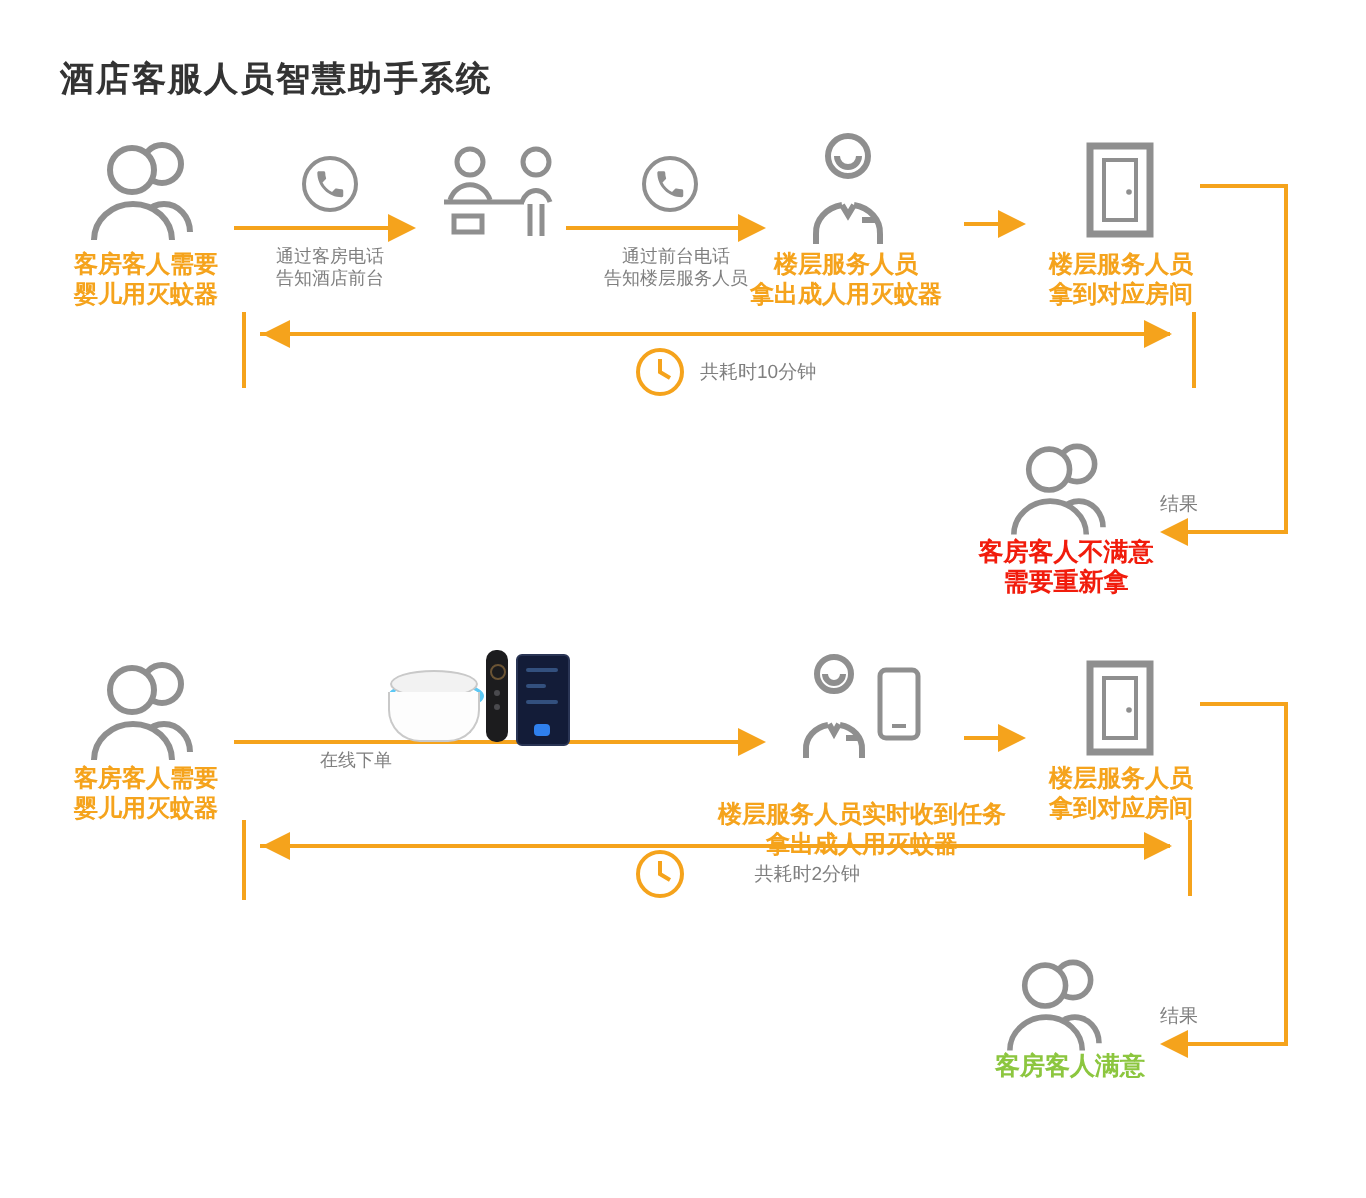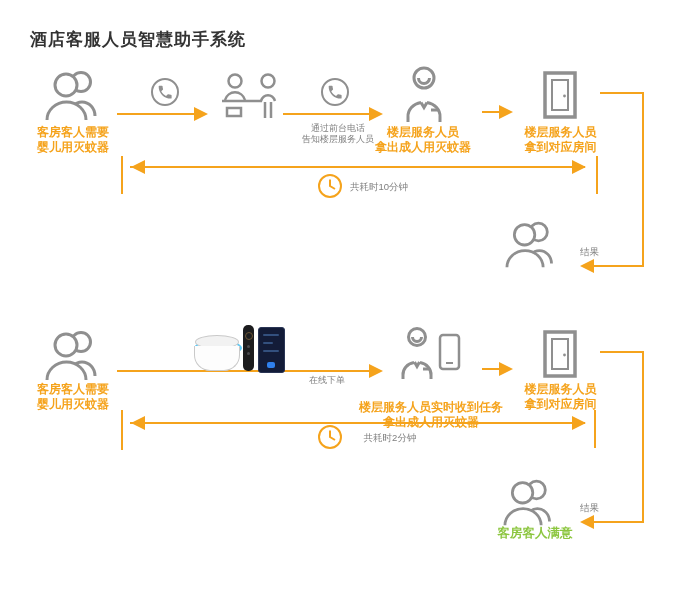--- a/index.html
+++ b/index.html
@@ -17,21 +17,21 @@
   .title{font-size:17px;font-weight:bold;color:var(--dark);letter-spacing:1px;}
   .node-label{position:absolute;text-align:center;color:var(--accent);font-weight:bold;
               font-size:12px;line-height:15px;white-space:pre-line;}
   .small-label{position:absolute;text-align:center;color:var(--gray);
                font-size:9px;line-height:11px;white-space:pre-line;}
   .result-tag{position:absolute;color:var(--gray);font-size:9.5px;}
   .result-bad{position:absolute;text-align:center;color:var(--red);font-weight:bold;
               font-size:12.5px;line-height:15px;white-space:pre-line;}
   .result-good{position:absolute;text-align:center;color:var(--green);font-weight:bold;
                font-size:12.5px;line-height:15px;white-space:pre-line;}
-  .order-block{position:absolute;text-align:right;color:var(--gray);font-size:9px;line-height:12px;}
+  .order-block{position:absolute;text-align:left;color:var(--gray);font-size:9px;line-height:12px;}
   .order-note{font-size:8.5px;}
   .footer{position:absolute;color:#999999;font-size:9px;}
   svg.icon{position:absolute;overflow:visible;}
   .lines{position:absolute;left:0;top:0;pointer-events:none;}
   
   .speaker{position:absolute;left:194px;top:335px;width:46px;height:36px;}
   .speaker .top{position:absolute;left:1px;top:0;width:42px;height:12px;border:1px solid #c9c9c9;
                 border-radius:50%;background:#f2f2f2;}
   .speaker .ring{position:absolute;left:0;top:5px;width:44px;height:12px;border:2px solid #5BC8F5;
                  border-radius:50%;background:transparent;}
@@ -91,20 +91,22 @@
   </svg>
   <div class="node-label" style="left:15px;top:125px;width:116px;">客房客人需要
 婴儿用灭蚊器</div>
 
   <svg class="icon" style="left:150px;top:77px;" width="30" height="30" viewBox="0 0 30 30">
     <circle cx="15" cy="15" r="13" stroke="#8F8F8F" stroke-width="2" fill="none"></circle>
     <g transform="translate(6.5,6.5) scale(0.72)">
       <path fill="#8F8F8F" d="M6.62 10.79c1.44 2.83 3.76 5.14 6.59 6.59l2.2-2.21c.27-.27.67-.36 1.02-.24 1.12.37 2.33.57 3.57.57.55 0 1 .45 1 1V20c0 .55-.45 1-1 1-9.39 0-17-7.61-17-17 0-.55.45-1 1-1h3.5c.55 0 1 .45 1 1 0 1.25.2 2.45.57 3.57.11.35.03.74-.25 1.02l-2.2 2.2z"></path>
     </g>
   </svg>
+  <div class="small-label" style="left:113px;top:123px;width:104px;">通过客房电话
+告知酒店前台</div>
 
   <svg class="icon" style="left:220px;top:72px;" width="58" height="48" viewBox="0 0 58 48">
     <g stroke="#8F8F8F" stroke-width="2.5" fill="none">
       <circle cx="15" cy="9" r="6.5"></circle>
       <path d="M5 28 a10.5 11 0 0 1 20 0"></path>
       <path d="M2 29 H42"></path>
       <rect x="7" y="36" width="14" height="8"></rect>
       <circle cx="48" cy="9" r="6.5"></circle>
       <path d="M41 29 a7.5 9 0 0 1 14 0"></path>
       <path d="M45 30 V46"></path>
@@ -152,20 +154,22 @@
 
   <div class="result-tag" style="left:580px;top:246px;width:36px;">结果</div>
   <svg class="icon" style="left:503px;top:219px;" width="58" height="52" viewBox="0 0 62 56">
     <g stroke="#8F8F8F" stroke-width="3" fill="none">
       <circle cx="38" cy="14" r="9.5"></circle>
       <path d="M26 48 a13 14 0 0 1 26 0"></path>
       <circle cx="23" cy="17" r="11" fill="#fff"></circle>
       <path d="M4 52 a19.5 18 0 0 1 39 0" fill="#fff"></path>
     </g>
   </svg>
+  <div class="result-bad" style="left:468px;top:269px;width:130px;">客房客人不满意
+需要重新拿</div>
 
   <svg class="icon" style="left:43px;top:328px;" width="62" height="56" viewBox="0 0 62 56">
     <g stroke="#8F8F8F" stroke-width="3" fill="none">
       <circle cx="38" cy="14" r="9.5"></circle>
       <path d="M26 48 a13 14 0 0 1 26 0"></path>
       <circle cx="23" cy="17" r="11" fill="#fff"></circle>
       <path d="M4 52 a19.5 18 0 0 1 39 0" fill="#fff"></path>
     </g>
   </svg>
   <div class="node-label" style="left:15px;top:382px;width:116px;">客房客人需要
@@ -213,21 +217,21 @@
       <circle cx="21.5" cy="25" r="1.4" fill="#8F8F8F" stroke="none"></circle>
     </g>
   </svg>
   <div class="node-label" style="left:503px;top:382px;width:115px;">楼层服务人员
 拿到对应房间</div>
 
   <svg class="icon" style="left:317px;top:424px;" width="26" height="26" viewBox="0 0 26 26">
     <circle cx="13" cy="13" r="11" stroke="#F5A31C" stroke-width="2" fill="none"></circle>
     <path d="M13 6.5 V13 L18 16" stroke="#F5A31C" stroke-width="2" fill="none"></path>
   </svg>
-  <div class="small-label" style="left:350px;top:432px;width:80px;text-align:center;font-size:9.5px;">共耗时2分钟</div>
+  <div class="small-label" style="left:350px;top:432px;width:80px;text-align:right;font-size:9.5px;">共耗时2分钟</div>
 
   <div class="result-tag" style="left:580px;top:502px;width:36px;">结果</div>
   <svg class="icon" style="left:501px;top:477px;" width="58" height="52" viewBox="0 0 62 56">
     <g stroke="#8F8F8F" stroke-width="3" fill="none">
       <circle cx="38" cy="14" r="9.5"></circle>
       <path d="M26 48 a13 14 0 0 1 26 0"></path>
       <circle cx="23" cy="17" r="11" fill="#fff"></circle>
       <path d="M4 52 a19.5 18 0 0 1 39 0" fill="#fff"></path>
     </g>
   </svg>

